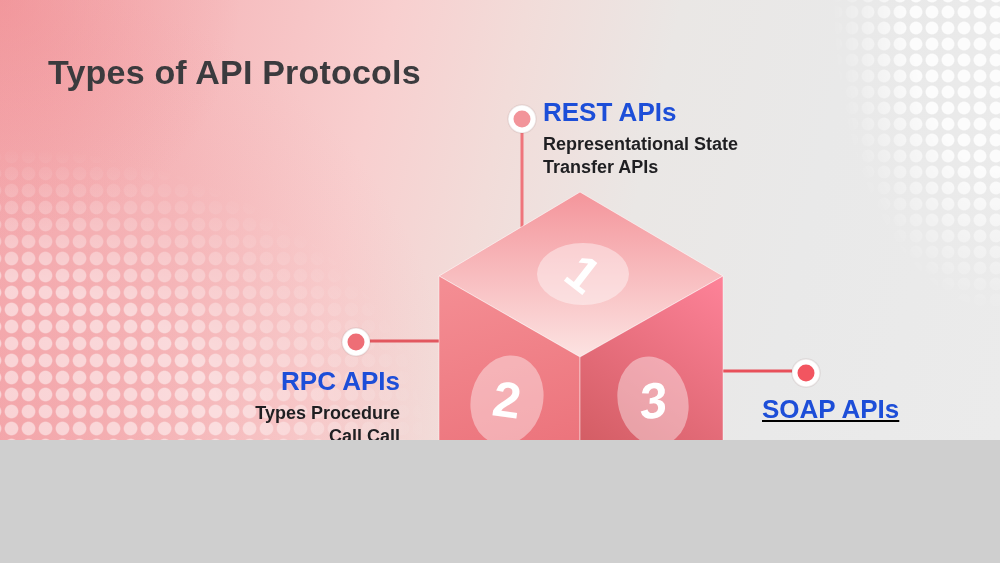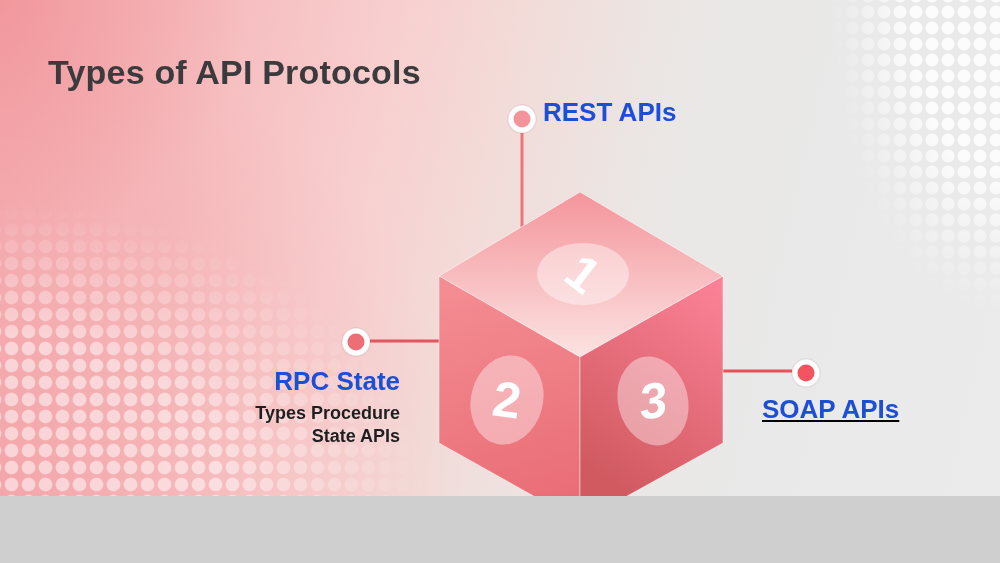--- a/index.html
+++ b/index.html
@@ -1,17 +1,17 @@
 <!DOCTYPE html>
 <html><head>
 <meta charset="utf-8">
 <style>
   html,body{margin:0;padding:0;background:#cfcfcf;}
   .canvas{
-    position:relative;width:1000px;height:496px;overflow:hidden;
+    position:relative;width:1000px;height:440px;overflow:hidden;
     font-family:"Liberation Sans",sans-serif;
     -webkit-font-smoothing:antialiased;
   }
   .bg{
     position:absolute;inset:0;
     background:
       radial-gradient(circle at 0% 0%, rgba(238,118,124,0.40), rgba(238,118,124,0) 22%),
       radial-gradient(circle at 0% 100%, rgba(240,138,145,0.35), rgba(240,138,145,0) 42%),
       linear-gradient(103deg,#f4aeb2 0%,#f6bcbe 20%,#f8cfcf 36%,#f2dcd9 48%,#eae7e5 62%,#e9e9e9 78%,#ebebeb 100%);
   }
@@ -97,27 +97,31 @@
       <circle cx="356" cy="342" r="8.5" fill="#ee6e76"></circle>
     </g>
     <g>
       <circle cx="806" cy="373" r="14" fill="#ffffff" stroke="rgba(120,80,85,0.12)" stroke-width="1.5"></circle>
       <circle cx="806" cy="373" r="8.5" fill="#f25560"></circle>
     </g>
   </svg>
 
   <div class="label label-rest">
     <div class="label-heading">REST APIs</div>
+    <div class="label-sub">
+      <div>Representational State</div>
+      <div>Transfer APIs</div>
+    </div>
   </div>
 
   <div class="label label-rpc">
-    <div class="label-heading">RPC State</div>
+    <div class="label-heading">RPC APIs</div>
     <div class="label-sub">
       <div>Types Procedure</div>
-      <div>State APIs</div>
+      <div>Call Call</div>
     </div>
   </div>
 
   <div class="label label-soap">
     <div class="label-heading">SOAP APIs</div>
   </div>
 
 </div>
 
 </body></html>

